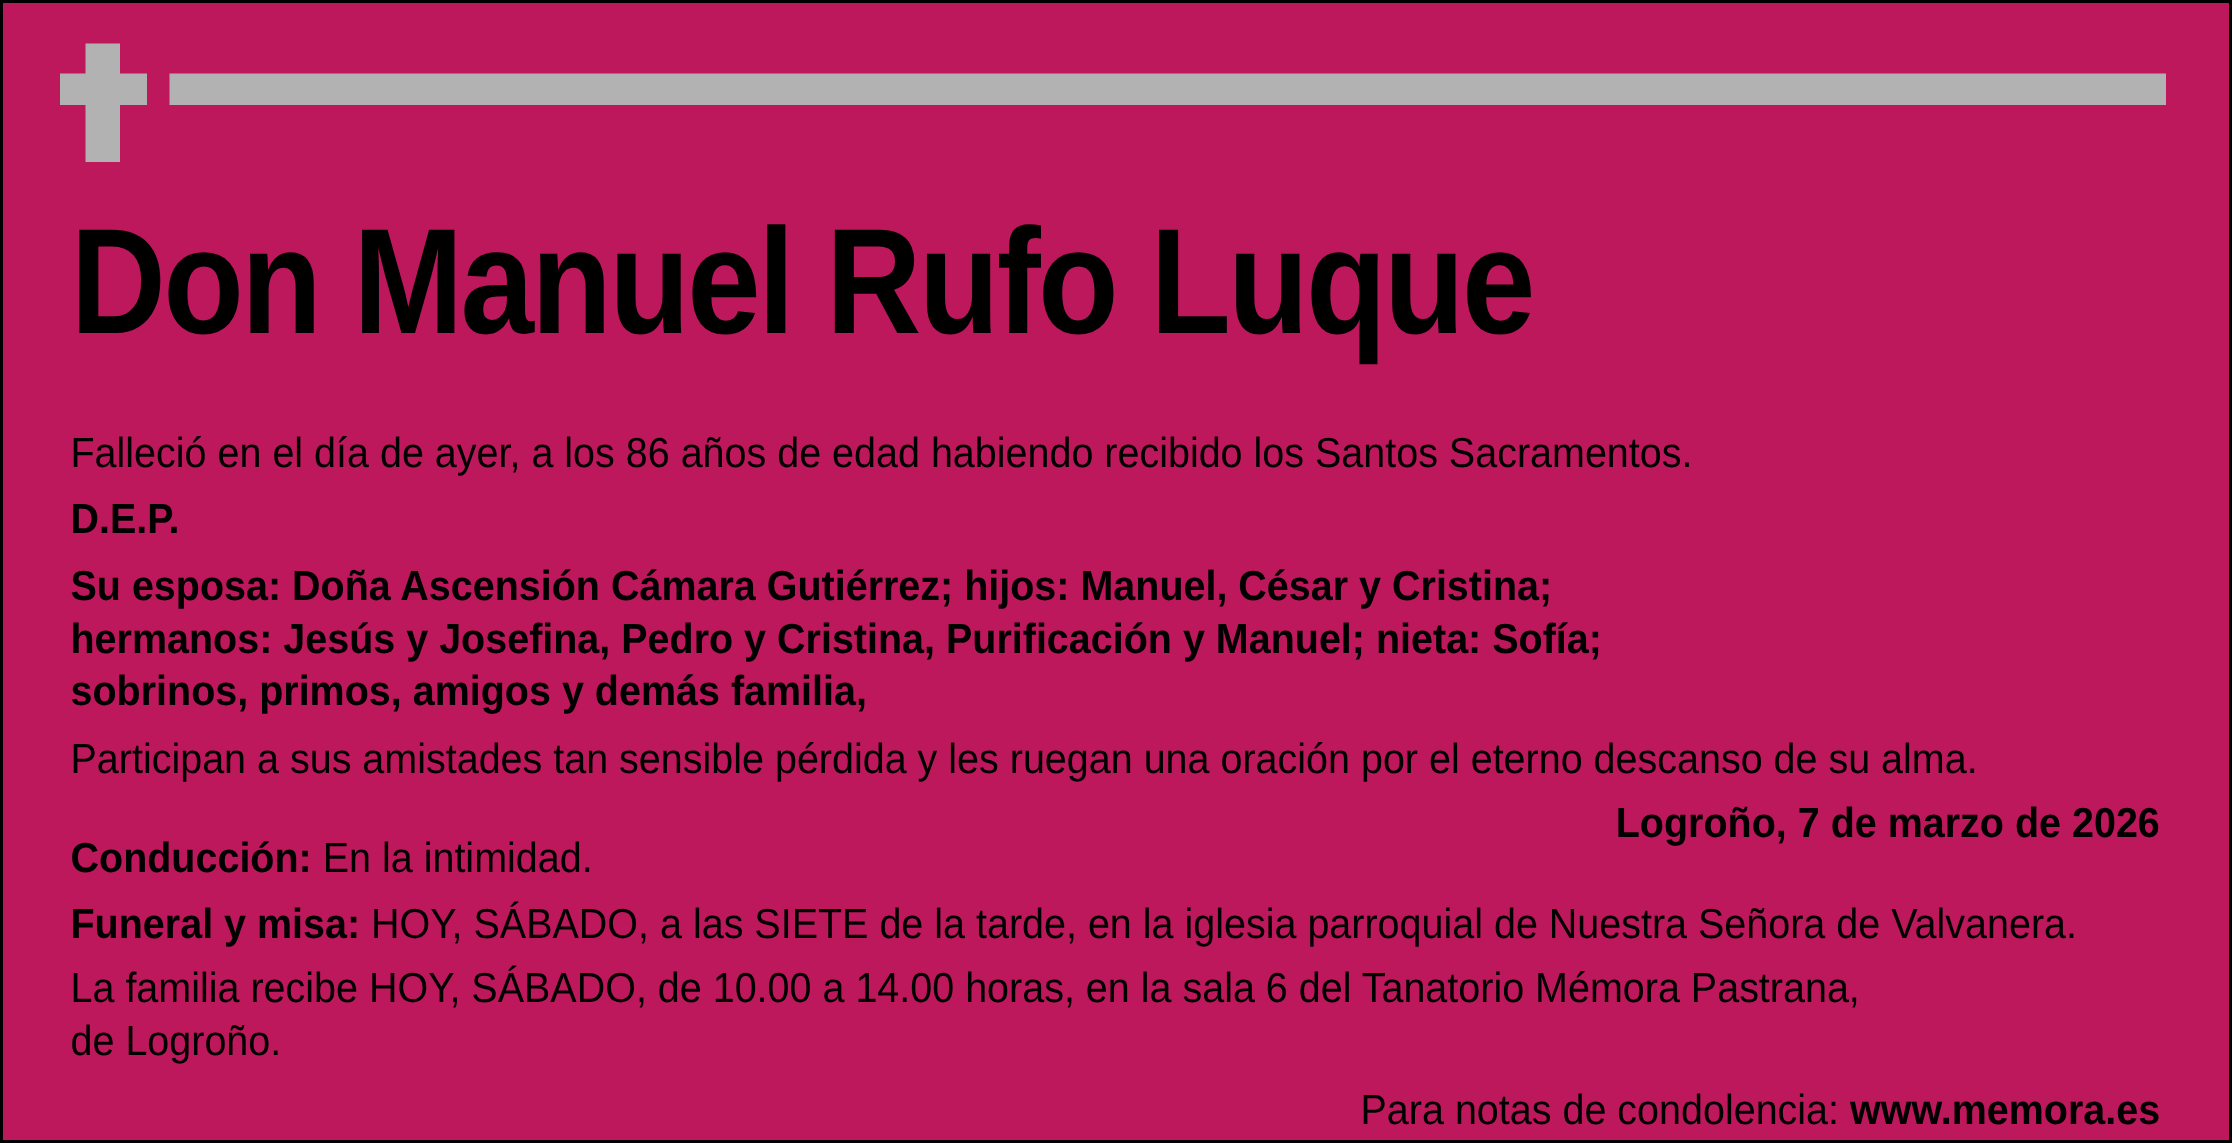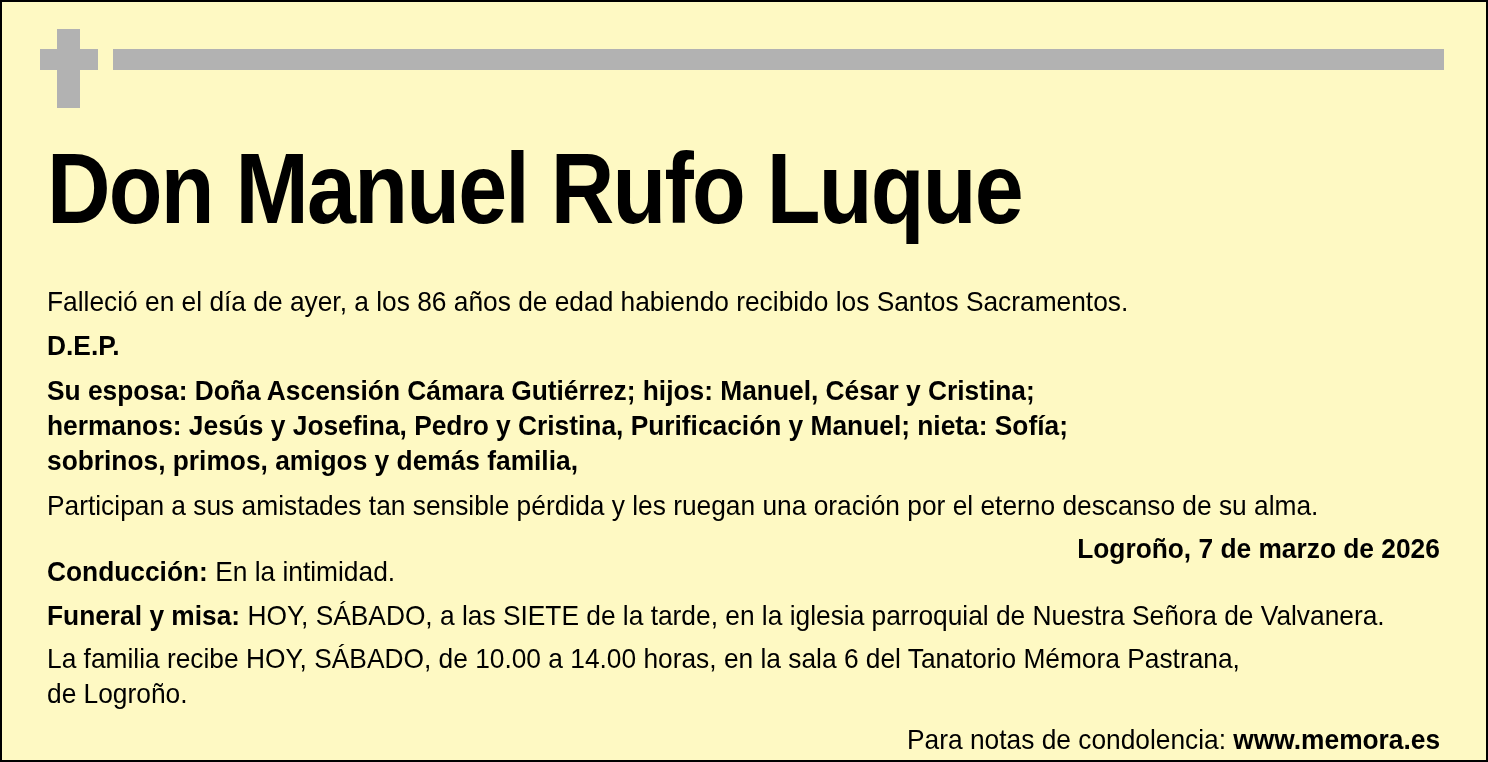--- a/index.html
+++ b/index.html
@@ -5,21 +5,21 @@
   html, body {
     margin: 0;
     padding: 0;
     background: #ffffff;
   }
   .page {
     position: relative;
     width: 1488px;
     height: 762px;
     box-sizing: border-box;
-    background: #fef9c3;
+    background: #be185d;
     border: 2px solid var(--border, #000000);
     color: var(--text, #000000);
     font-family: "Liberation Sans", "DejaVu Sans", sans-serif;
     overflow: hidden;
   }
   
   .cross-v {
     position: absolute;
     left: 55px; top: 27px;
     width: 23px; height: 79px;

